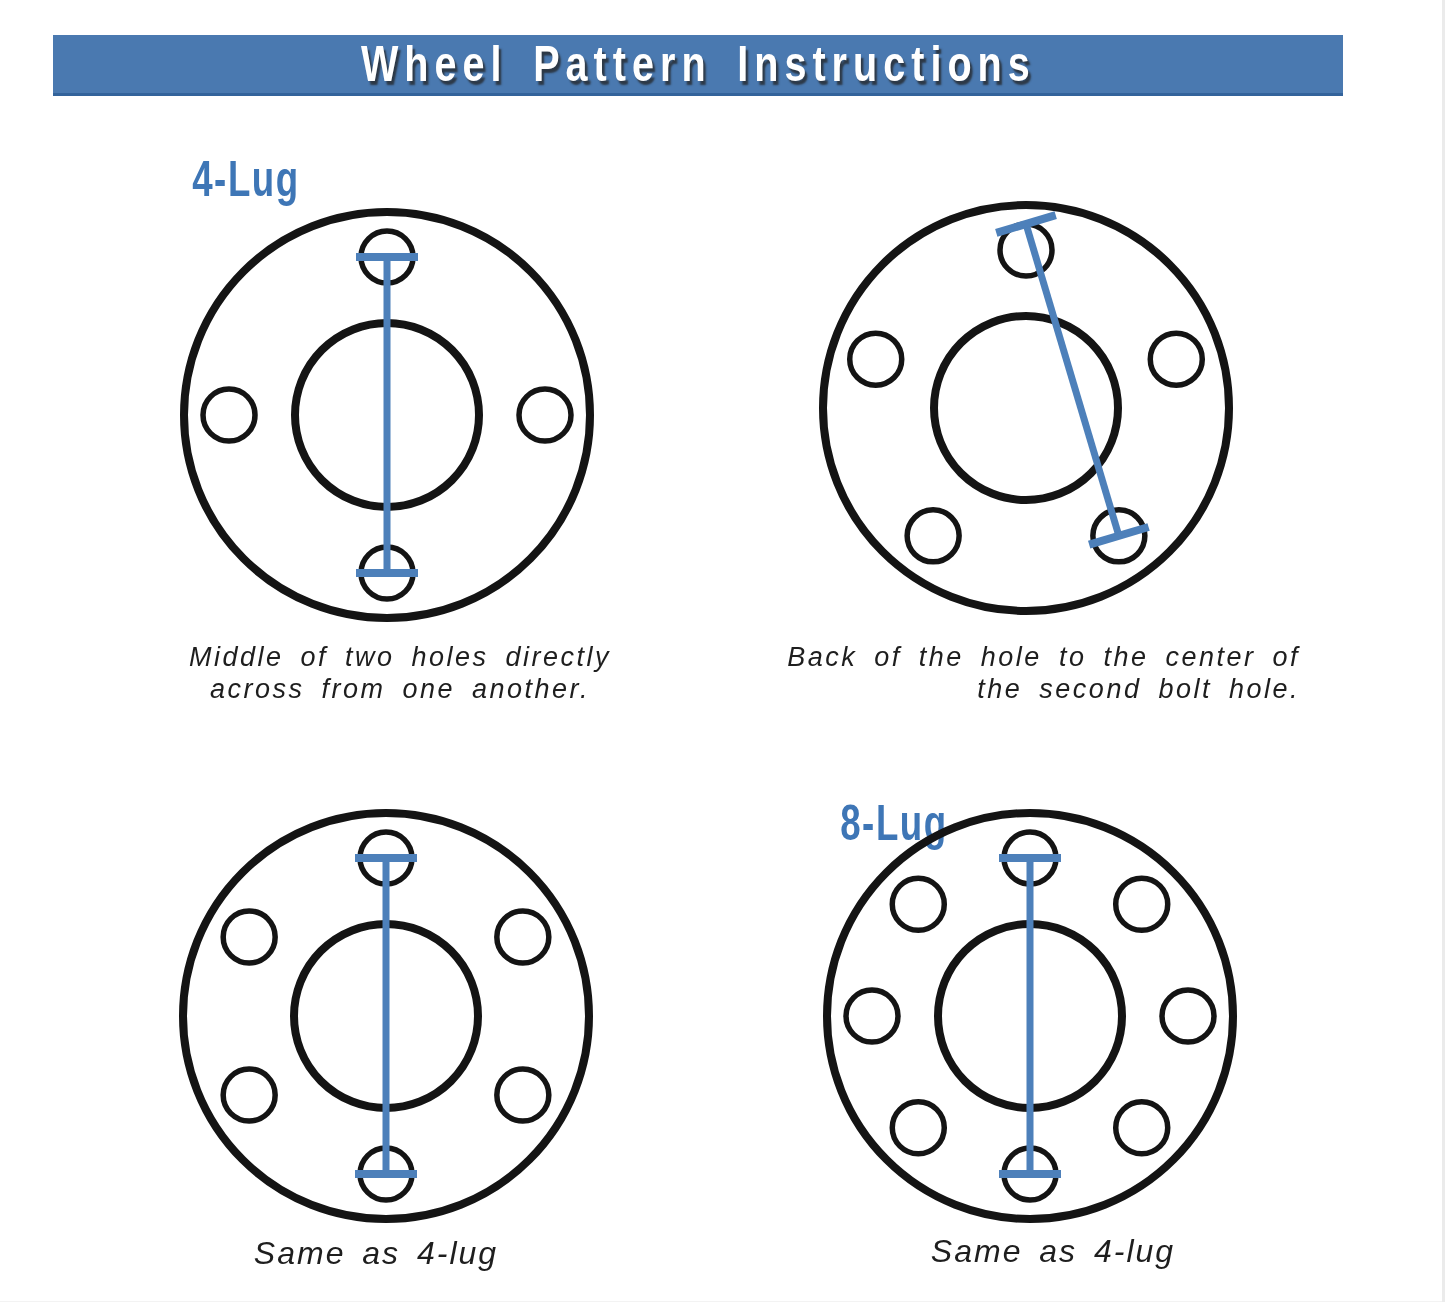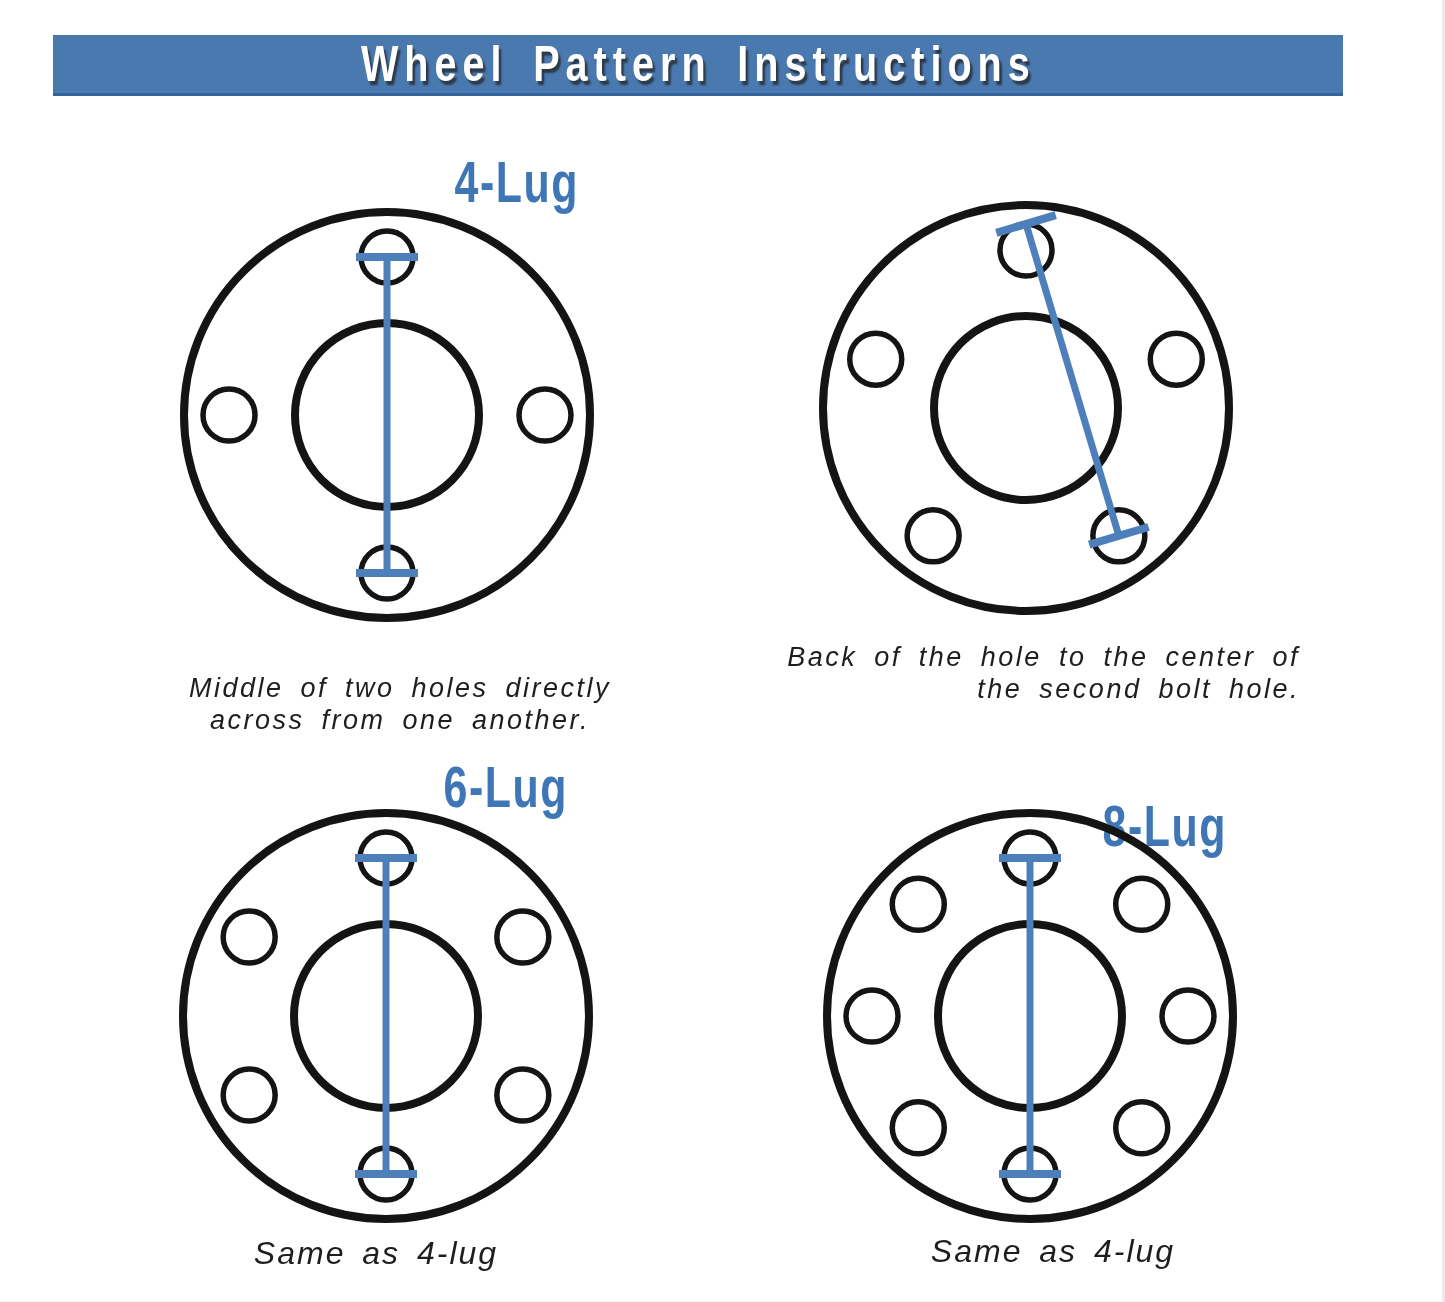--- a/index.html
+++ b/index.html
@@ -31,23 +31,23 @@
     letter-spacing: 7px;
     word-spacing: 10px;
     white-space: nowrap;
     transform: scale(0.86, 1.08);
     transform-origin: center center;
     text-shadow: 3px 3px 2px rgba(35,35,35,0.75);
   }
   .lug-label {
     position: absolute;
     width: 420px;
-    text-align: right;
+    text-align: left;
     color: var(--label-blue, #3e76b6);
-    font-size: 55px;
+    font-size: 47px;
     font-weight: bold;
     line-height: 1;
     white-space: nowrap;
   }
   .lug-label > span {
     display: inline-block;
     transform: scale(0.78, 1.06);
     transform-origin: center center;
     letter-spacing: 2px;
   }
@@ -92,43 +92,40 @@
         <circle cx="210" cy="210" r="92" fill="none" stroke="#141414" stroke-width="8"></circle>
         <circle cx="210" cy="52" r="26" fill="#ffffff" stroke="#141414" stroke-width="5.5"></circle>
         <circle cx="52" cy="209.99999999999997" r="26" fill="#ffffff" stroke="#141414" stroke-width="5.5"></circle>
         <circle cx="209.99999999999997" cy="368" r="26" fill="#ffffff" stroke="#141414" stroke-width="5.5"></circle>
         <circle cx="368" cy="210" r="26" fill="#ffffff" stroke="#141414" stroke-width="5.5"></circle>
         <line x1="210" y1="52" x2="209.99999999999997" y2="368" stroke="#4d80ba" stroke-width="7"></line>
         <line x1="241" y1="52" x2="179" y2="52" stroke="#4d80ba" stroke-width="8"></line>
         <line x1="240.99999999999997" y1="368" x2="178.99999999999997" y2="368" stroke="#4d80ba" stroke-width="8"></line>
       </svg>
   </div>
-  <div class="caption" style="left:140px; top:641px; width:520px;margin-top:31px;">Middle of two holes directly
+  <div class="caption" style="left:140px; top:641px; width:520px;">Middle of two holes directly
 across from one another.</div>
 
   <div class="wheel" style="left:816px; top:198px;">
     <svg viewBox="0 0 420 420">
         <circle cx="210" cy="210" r="203" fill="none" stroke="#141414" stroke-width="8"></circle>
         <circle cx="210" cy="210" r="92" fill="none" stroke="#141414" stroke-width="8"></circle>
         <circle cx="210" cy="52" r="26" fill="#ffffff" stroke="#141414" stroke-width="5.5"></circle>
         <circle cx="59.73307042536575" cy="161.1753148887583" r="26" fill="#ffffff" stroke="#141414" stroke-width="5.5"></circle>
         <circle cx="117.12993013778923" cy="337.8246851112417" r="26" fill="#ffffff" stroke="#141414" stroke-width="5.5"></circle>
         <circle cx="302.8700698622107" cy="337.8246851112417" r="26" fill="#ffffff" stroke="#141414" stroke-width="5.5"></circle>
         <circle cx="360.2669295746342" cy="161.1753148887583" r="26" fill="#ffffff" stroke="#141414" stroke-width="5.5"></circle>
         <line x1="210" y1="26" x2="302.8700698622107" y2="337.8246851112417" stroke="#4d80ba" stroke-width="7"></line>
         <line x1="239.7103179612874" y1="17.15144042009078" x2="180.2896820387126" y2="34.84855957990922" stroke="#4d80ba" stroke-width="8"></line>
         <line x1="332.5803878234981" y1="328.9761255313325" x2="273.1597519009233" y2="346.6732446911509" stroke="#4d80ba" stroke-width="8"></line>
       </svg>
   </div>
   <div class="caption" style="left:770px; top:641px; width:530px;text-align:right;">Back of the hole to the center of
 the second bolt hole.</div>
 
-  <div class="lug-label" style="left:166px; top:760px;">
-    <span>6-Lug</span>
-  </div>
   <div class="wheel" style="left:176px; top:806px;">
     <svg viewBox="0 0 420 420">
         <circle cx="210" cy="210" r="203" fill="none" stroke="#141414" stroke-width="8"></circle>
         <circle cx="210" cy="210" r="92" fill="none" stroke="#141414" stroke-width="8"></circle>
         <circle cx="210" cy="52" r="26" fill="#ffffff" stroke="#141414" stroke-width="5.5"></circle>
         <circle cx="73.16798620205867" cy="131" r="26" fill="#ffffff" stroke="#141414" stroke-width="5.5"></circle>
         <circle cx="73.1679862020587" cy="289" r="26" fill="#ffffff" stroke="#141414" stroke-width="5.5"></circle>
         <circle cx="209.99999999999997" cy="368" r="26" fill="#ffffff" stroke="#141414" stroke-width="5.5"></circle>
         <circle cx="346.8320137979413" cy="289.00000000000006" r="26" fill="#ffffff" stroke="#141414" stroke-width="5.5"></circle>
         <circle cx="346.83201379794133" cy="131" r="26" fill="#ffffff" stroke="#141414" stroke-width="5.5"></circle>

